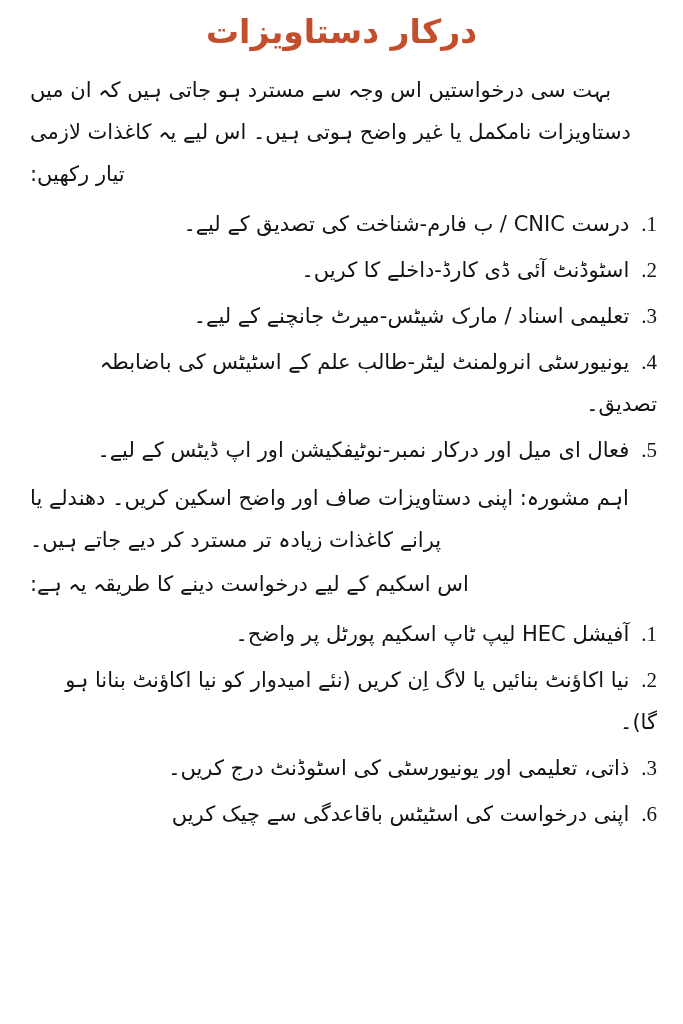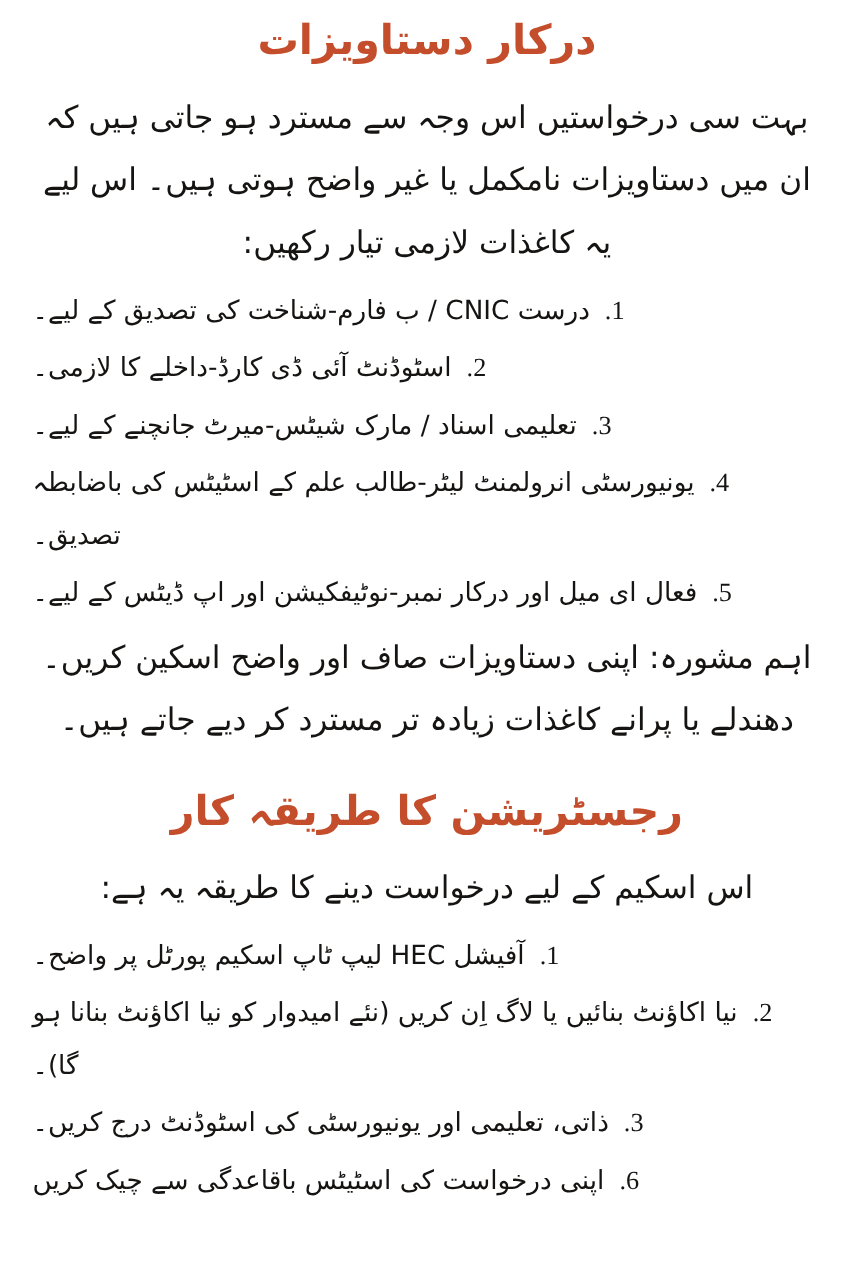--- a/index.html
+++ b/index.html
@@ -25,32 +25,32 @@
     color: var(--heading-color, #c44e2c);
     font-size: 33px;
     font-weight: bold;
     line-height: 1.35;
     margin: 4px 0 14px 0;
   }
   .heading.second {
     margin-top: 26px;
   }
   .para {
-    font-size: 25px;
+    font-size: 21px;
     line-height: 2.0;
-    text-align: center;
+    text-align: left;
     margin: 0 4px 8px 4px;
   }
   .list {
     margin: 0 0 6px 0;
   }
   .list-item {
     font-size: 21px;
     line-height: 2.0;
-    text-align: left;
+    text-align: right;
     margin: 0 0 4px 0;
   }
   .item-number {
     font-family: "Liberation Serif", "DejaVu Serif", serif;
     font-size: 21px;
     margin-inline-end: 12px;
     white-space: nowrap;
   }
   .item-text {
     font-family: "DejaVu Sans", sans-serif;
@@ -67,36 +67,35 @@
 
   <div class="heading">درکار دستاویزات</div>
 
   <p class="para">بہت سی درخواستیں اس وجہ سے مسترد ہو جاتی ہیں کہ ان میں دستاویزات نامکمل یا غیر واضح ہوتی ہیں۔ اس لیے یہ کاغذات لازمی تیار رکھیں:</p>
 
   <div class="list">
     <div class="list-item">
       <span class="item-number">1.</span><span class="item-text">درست CNIC / ب فارم-شناخت کی تصدیق کے لیے۔</span>
     </div>
     <div class="list-item">
-      <span class="item-number">2.</span><span class="item-text">اسٹوڈنٹ آئی ڈی کارڈ-داخلے کا لازمی۔</span>
+      <span class="item-number">2.</span><span class="item-text">اسٹوڈنٹ آئی ڈی کارڈ-داخلے کا کریں۔</span>
     </div>
     <div class="list-item">
       <span class="item-number">3.</span><span class="item-text">تعلیمی اسناد / مارک شیٹس-میرٹ جانچنے کے لیے۔</span>
     </div>
     <div class="list-item">
       <span class="item-number">4.</span><span class="item-text">یونیورسٹی انرولمنٹ لیٹر-طالب علم کے اسٹیٹس کی باضابطہ تصدیق۔</span>
     </div>
     <div class="list-item">
       <span class="item-number">5.</span><span class="item-text">فعال ای میل اور درکار نمبر-نوٹیفکیشن اور اپ ڈیٹس کے لیے۔</span>
     </div>
   </div>
 
   <p class="para advice">اہم مشورہ: اپنی دستاویزات صاف اور واضح اسکین کریں۔ دھندلے یا پرانے کاغذات زیادہ تر مسترد کر دیے جاتے ہیں۔</p>
 
-  <div class="heading second">رجسٹریشن کا طریقہ کار</div>
 
   <p class="para">اس اسکیم کے لیے درخواست دینے کا طریقہ یہ ہے:</p>
 
   <div class="list">
     <div class="list-item">
       <span class="item-number">1.</span><span class="item-text">آفیشل HEC لیپ ٹاپ اسکیم پورٹل پر واضح۔</span>
     </div>
     <div class="list-item">
       <span class="item-number">2.</span><span class="item-text">نیا اکاؤنٹ بنائیں یا لاگ اِن کریں (نئے امیدوار کو نیا اکاؤنٹ بنانا ہو گا)۔</span>
     </div>

